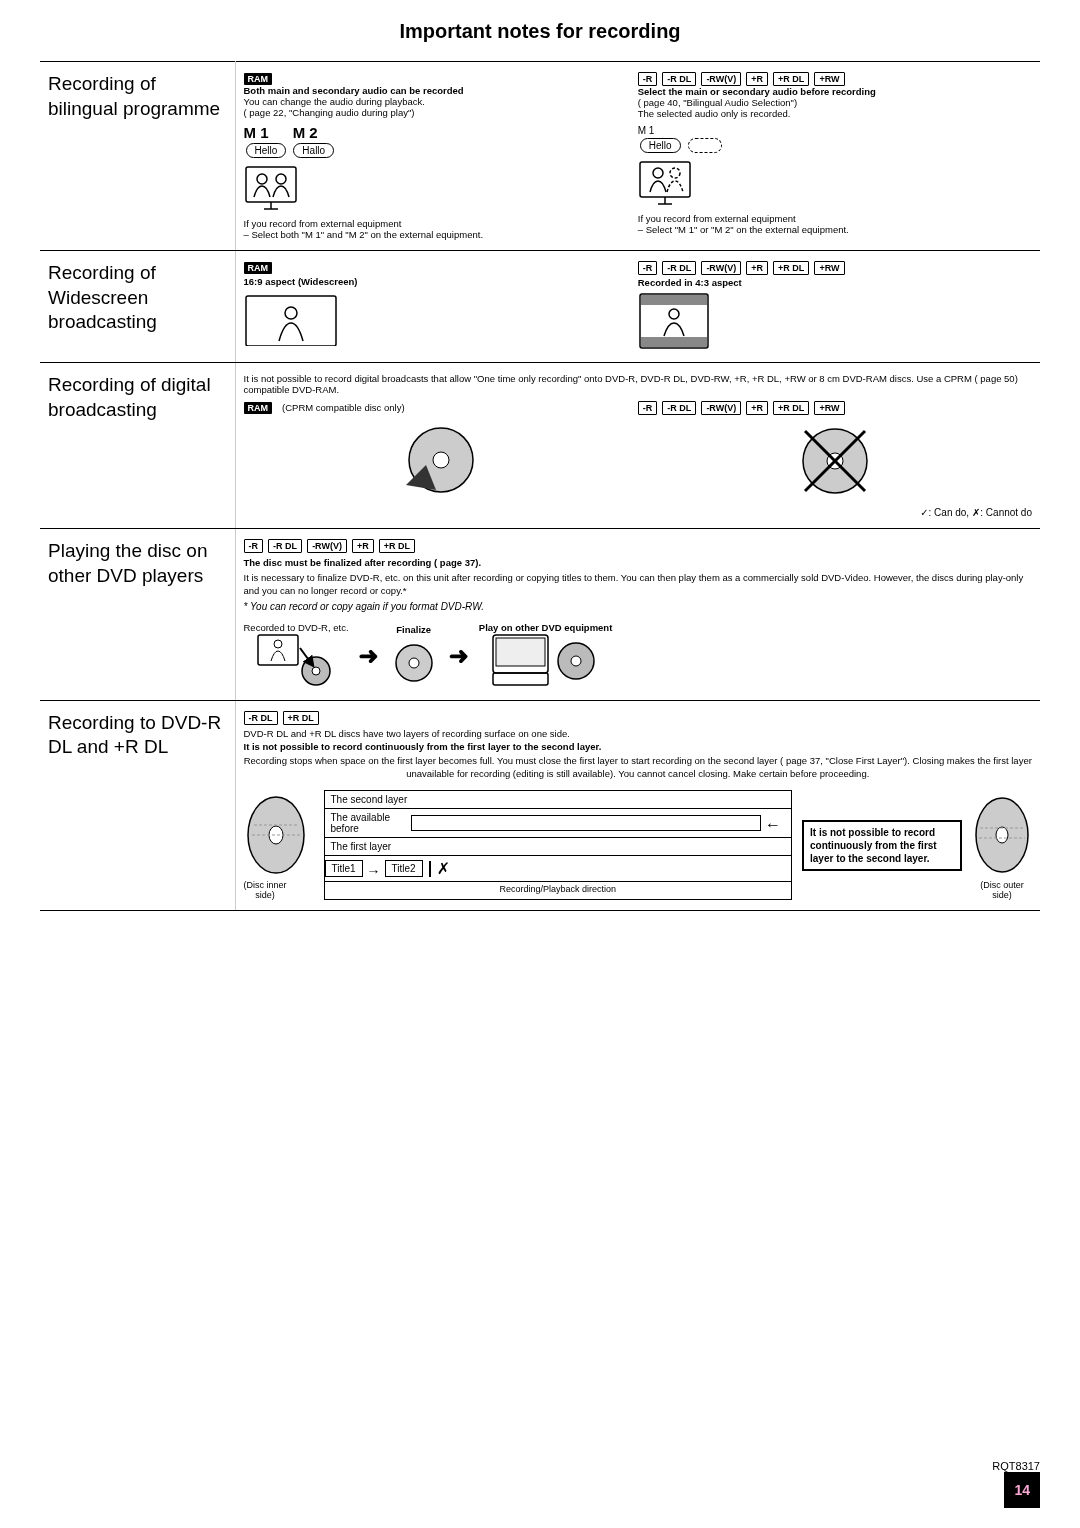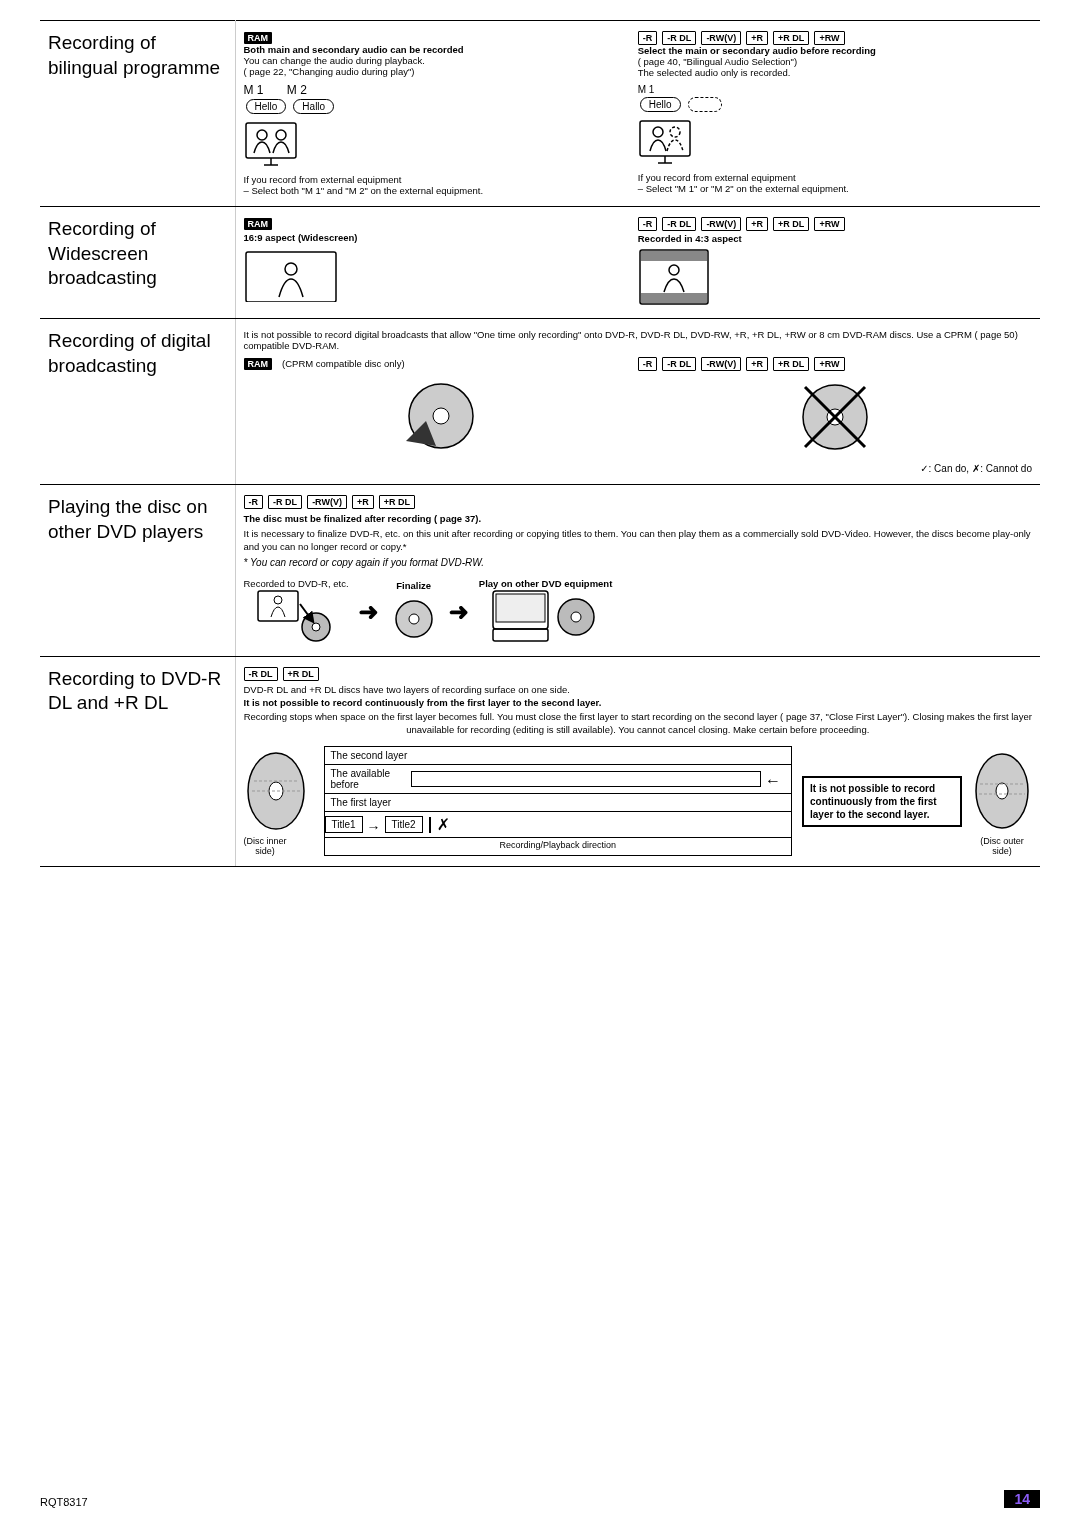--- a/index.html
+++ b/index.html
@@ -122,55 +122,57 @@
       font-weight: bold;
     }
     .page-footer {
       position: absolute;
       bottom: 20px;
       left: 40px;
       right: 40px;
       display: flex;
       justify-content: space-between;
       align-items: flex-end;
+      flex-direction: column;
     }
     .page-num {
       background: #000;
-      color: #8b5cf6;
-      padding: 1px 10px;
+      color: #f9a8d4;
+      padding: 10px 10px;
       font-size: 14px;
       font-weight: bold;
     }
     .model-num {
       font-size: 11px;
     }
   </style>
 </head>
 <body>
 
 <div class="page">
 
+  <h1 class="page-title">Important notes for recording</h1>
 
   <table class="main-table">
 
     <tbody>
         <tr>
       <td class="section-label">
         <span>Recording of bilingual programme</span>
       </td>
       <td class="section-content">
         <div class="section-inner">
           <div class="half">
             <div>
               <span class="badge">RAM</span>
             </div>
             <div class="bold small">Both main and secondary audio can be recorded</div>
             <div class="small">You can change the audio during playback.</div>
             <div class="small">( page 22, "Changing audio during play")</div>
-            <div style="margin-top:6px; font-size:12px;">
+            <div style="margin-top:6px; font-size:15px;font-weight:bold;">
               <span style="margin-right:20px;">M 1</span>
               <span>M 2</span>
             </div>
             <div style="margin-top:2px;">
               <span class="hello-bubble">Hello</span>
               <span class="hello-bubble">Hallo</span>
             </div>
 
             <div style="margin: 4px 0;">
               <svg width="55" height="50" viewBox="0 0 55 50">
@@ -321,21 +323,21 @@
       </td>
       <td class="section-content">
         <div>
           <span class="badge-outline">-R</span>
           <span class="badge-outline">-R DL</span>
           <span class="badge-outline">-RW(V)</span>
           <span class="badge-outline">+R</span>
           <span class="badge-outline">+R DL</span>
         </div>
         <div class="bold small" style="margin-top:4px;">The disc must be finalized after recording ( page 37).</div>
-        <div class="small" style="margin-top:3px; line-height:1.4;">It is necessary to finalize DVD-R, etc. on this unit after recording or copying titles to them. You can then play them as a commercially sold DVD-Video. However, the discs become play-only and you can no longer record or copy.*</div>
+        <div class="small" style="margin-top:3px; line-height:1.4;">It is necessary to finalize DVD-R, etc. on this unit after recording or copying titles to them. You can then play them as a commercially sold DVD-Video. However, the discs during play-only and you can no longer record or copy.*</div>
         <div class="small note-italic" style="margin-top:3px;">* You can record or copy again if you format DVD-RW.</div>
         <div class="finalize-diagram">
 
           <div style="text-align:center;">
             <div class="small">Recorded to DVD-R, etc.</div>
             <svg width="80" height="55" viewBox="0 0 80 55">
 
               <rect x="2" y="2" width="40" height="30" rx="2" fill="none" stroke="#000" stroke-width="1.5"></rect>
               <ellipse cx="22" cy="11" rx="4" ry="4" fill="none" stroke="#000" stroke-width="1"></ellipse>
               <path d="M15,28 Q18,18 22,18 Q26,18 29,28" fill="none" stroke="#000" stroke-width="1"></path>

